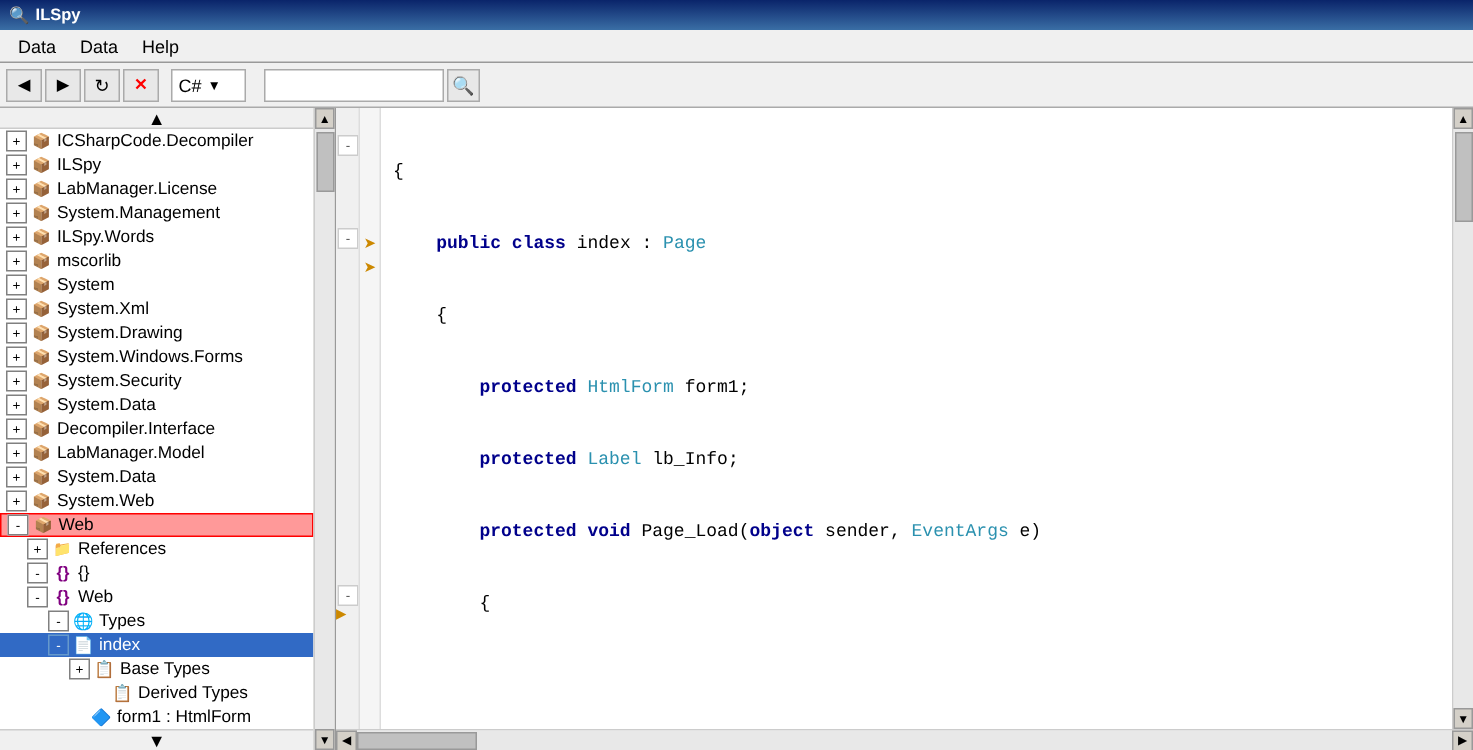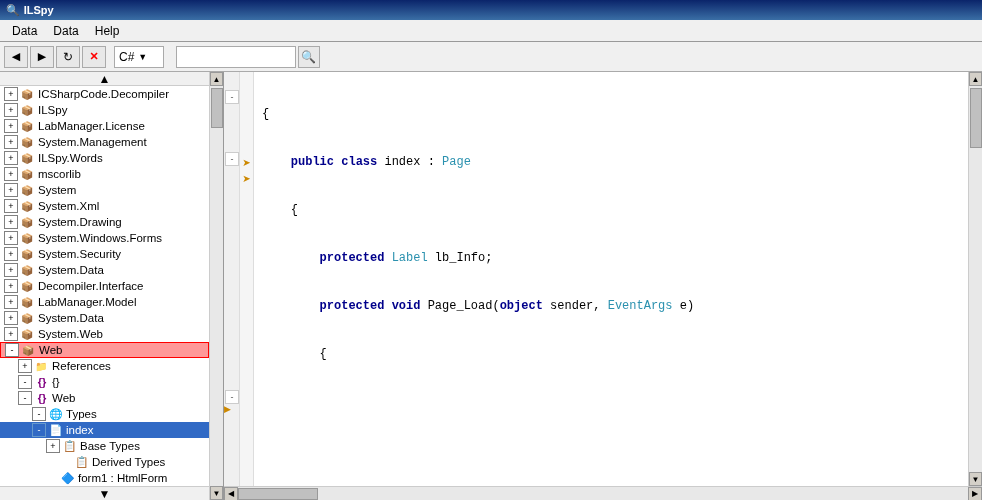--- a/index.html
+++ b/index.html
@@ -388,20 +388,21 @@
         <div style="height:16px;"></div>
         <div style="height:16px;"></div>
         <div style="height:16px; display:flex; align-items:center; justify-content:center; color:#cc8800; font-size:10px; cursor:pointer;">➤</div>
         <div style="height:16px; display:flex; align-items:center; justify-content:center; color:#cc8800; font-size:10px; cursor:pointer;">➤</div>
       </div>
 
       <div id="code-content" style="flex:1; overflow:auto; padding:2px 8px; font-family:'Courier New',Courier,monospace; font-size:12px; line-height:16px; background:white;">
         <span class="line">{</span>
         <span class="line">    <span style="color:#00008b;font-weight:bold;">public</span> <span style="color:#00008b;font-weight:bold;">class</span> index : <span style="color:#2b91af;">Page</span></span>
         <span class="line">    {</span>
+        <span class="line">        <span style="color:#00008b;font-weight:bold;">protected</span> <span style="color:#2b91af;">HtmlForm</span> form1;</span>
         <span class="line">        <span style="color:#00008b;font-weight:bold;">protected</span> <span style="color:#2b91af;">Label</span> lb_Info;</span>
         <span class="line">        <span style="color:#00008b;font-weight:bold;">protected</span> <span style="color:#00008b;font-weight:bold;">void</span> Page_Load(<span style="color:#00008b;font-weight:bold;text-align:center;">object</span> sender, <span style="color:#2b91af;">EventArgs</span> e)</span>
         <span class="line">        {</span>
         
         
         
         
         
         
         

